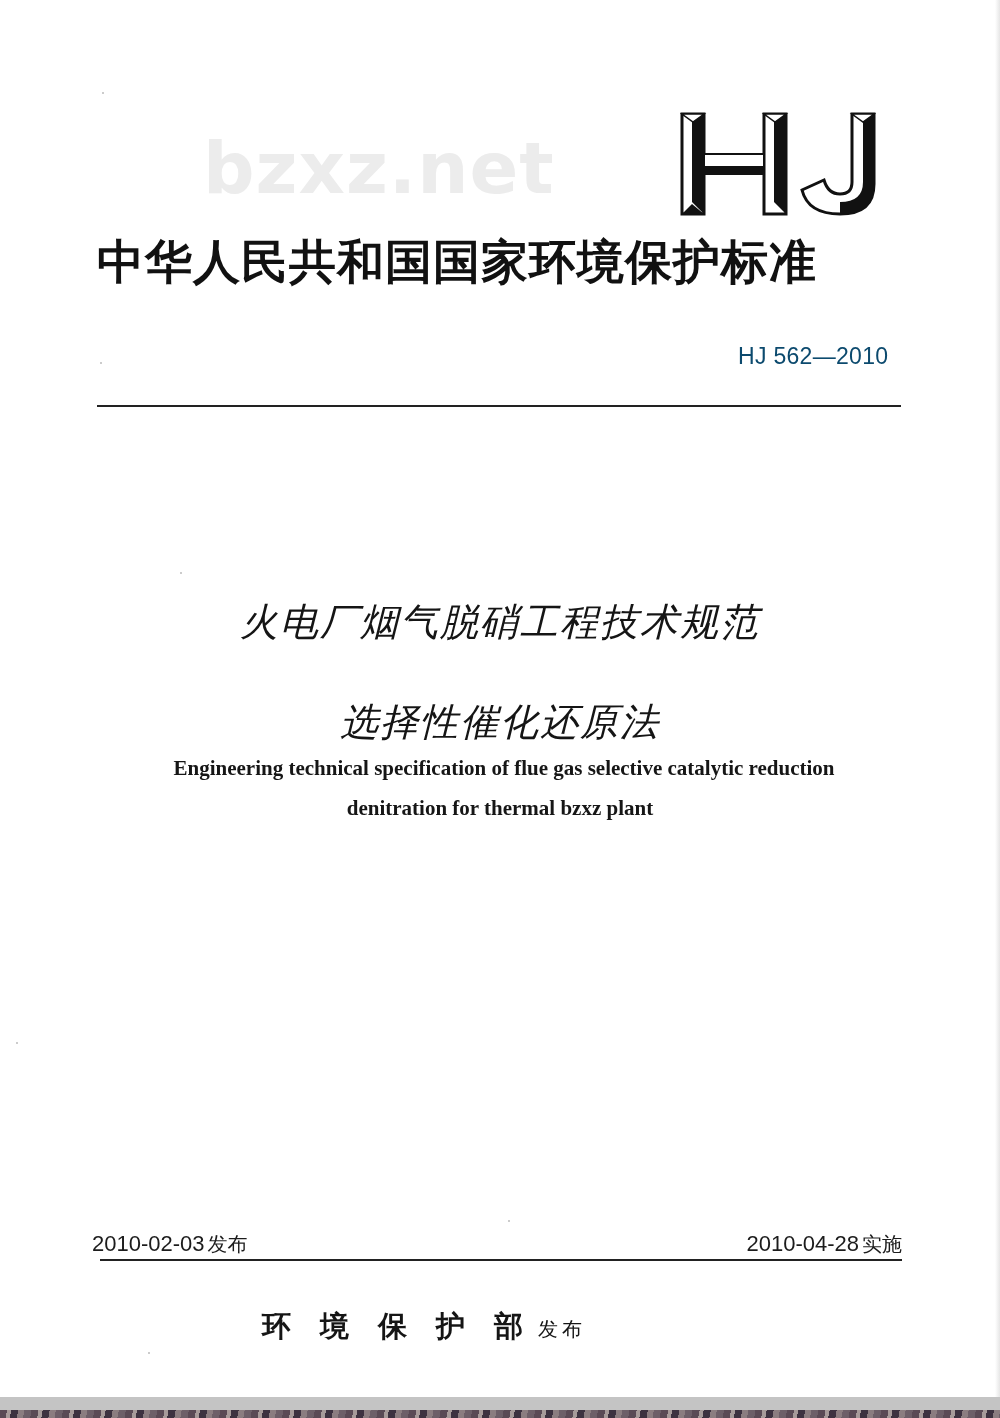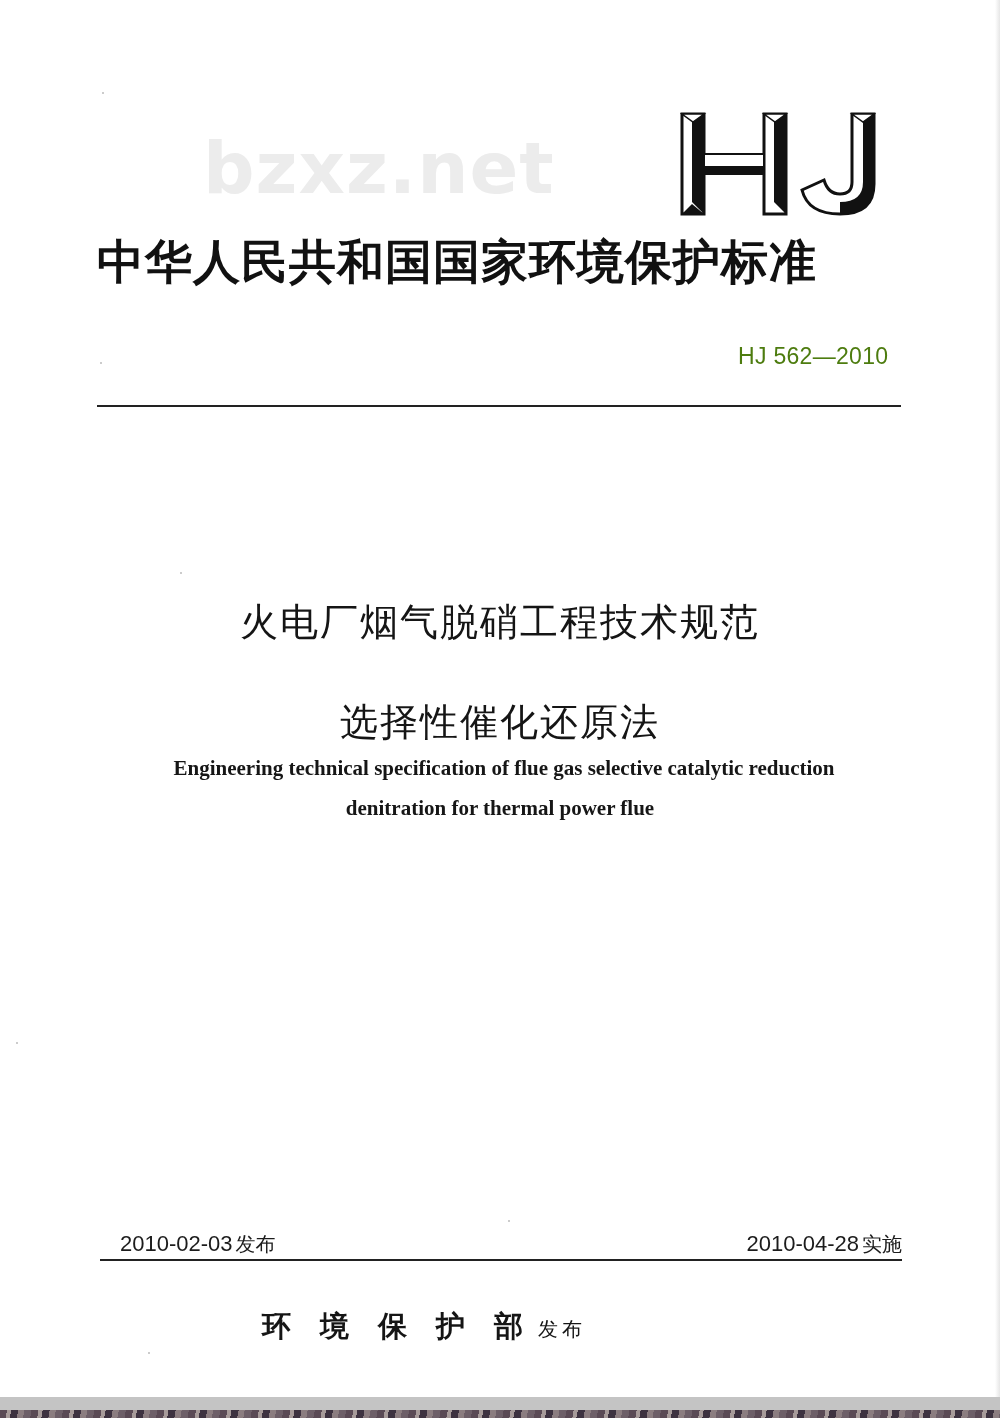--- a/index.html
+++ b/index.html
@@ -23,47 +23,47 @@
   .logo {
     position: absolute; left: 680px; top: 112px; width: 196px; height: 104px;
   }
   .org-title {
     position: absolute; left: 97px; top: 238px; width: 810px;
     font-family: Liberation Sans, sans-serif; font-weight: bold; font-size: 47px;
     letter-spacing: 1px; color: #111; line-height: 1; white-space: nowrap;
   }
   .std-number {
     position: absolute; left: 738px; top: 343px;
-    font-family: "Liberation Sans", sans-serif; font-size: 23px; color: #4d7c0f;
+    font-family: "Liberation Sans", sans-serif; font-size: 23px; color: #0c4a6e;
     letter-spacing: 0.3px; white-space: nowrap;
   }
   .rule {
     position: absolute; height: 2px; background: #222;
   }
   .rule.top { left: 97px; top: 405px; width: 804px; }
   .rule.bottom { left: 100px; top: 1259px; width: 802px; }
   .title-cn {
     position: absolute; left: 0; width: 1000px; text-align: center;
     font-family: "DejaVu Sans", sans-serif; font-size: 38px; color: #151515;
-    line-height: 1; letter-spacing: 2px;
+    line-height: 1; letter-spacing: 2px; font-style: italic;
   }
   .title-cn.l1 { top: 603px; }
   .title-cn.l2 { top: 683px; margin-top: 20px; }
   .title-en {
     position: absolute; left: 0; width: 1000px; text-align: center;
     font-family: "Liberation Serif", serif; font-weight: bold; font-size: 21px;
     color: #161616; line-height: 1; white-space: nowrap;
   }
   .title-en.l1 { top: 758px; left: 4px; }
   .title-en.l2 { top: 798px; }
   .date {
     position: absolute; top: 1231px; font-family: "Liberation Sans", sans-serif;
     font-size: 22px; color: #1c1c1c; white-space: nowrap;
   }
-  .date.pub { left: 120px; text-align: right; }
+  .date.pub { left: 92px; text-align: right; }
   .date.impl { right: 98px; }
   .date .suffix { font-family: "DejaVu Sans", sans-serif; font-size: 20px; margin-left: 3px; }
   .publisher {
     position: absolute; left: 262px; top: 1312px; white-space: nowrap;
     font-family: "DejaVu Serif", serif; color: #151515; line-height: 1;
   }
   .publisher .name { font-size: 29px; font-weight: bold; letter-spacing: 29px; }
   .publisher .act { font-size: 20px; letter-spacing: 4px; margin-left: -14px; }
   .gray-band {
     position: absolute; left: 0; top: 1397px; width: 1000px; height: 13px;
@@ -104,21 +104,21 @@
 
   <div class="org-title">中华人民共和国国家环境保护标准</div>
   <div class="std-number">HJ 562—2010</div>
 
   <div class="rule top"></div>
 
   <div class="title-cn l1">火电厂烟气脱硝工程技术规范</div>
   <div class="title-cn l2">选择性催化还原法</div>
 
   <div class="title-en l1">Engineering technical specification of flue gas selective catalytic reduction</div>
-  <div class="title-en l2">denitration for thermal power flue</div>
+  <div class="title-en l2">denitration for thermal bzxz plant</div>
 
   <div class="date pub">
     <span>2010-02-03</span><span class="suffix">发布</span>
   </div>
   <div class="date impl">
     <span>2010-04-28</span><span class="suffix">实施</span>
   </div>
 
   <div class="rule bottom"></div>
 

